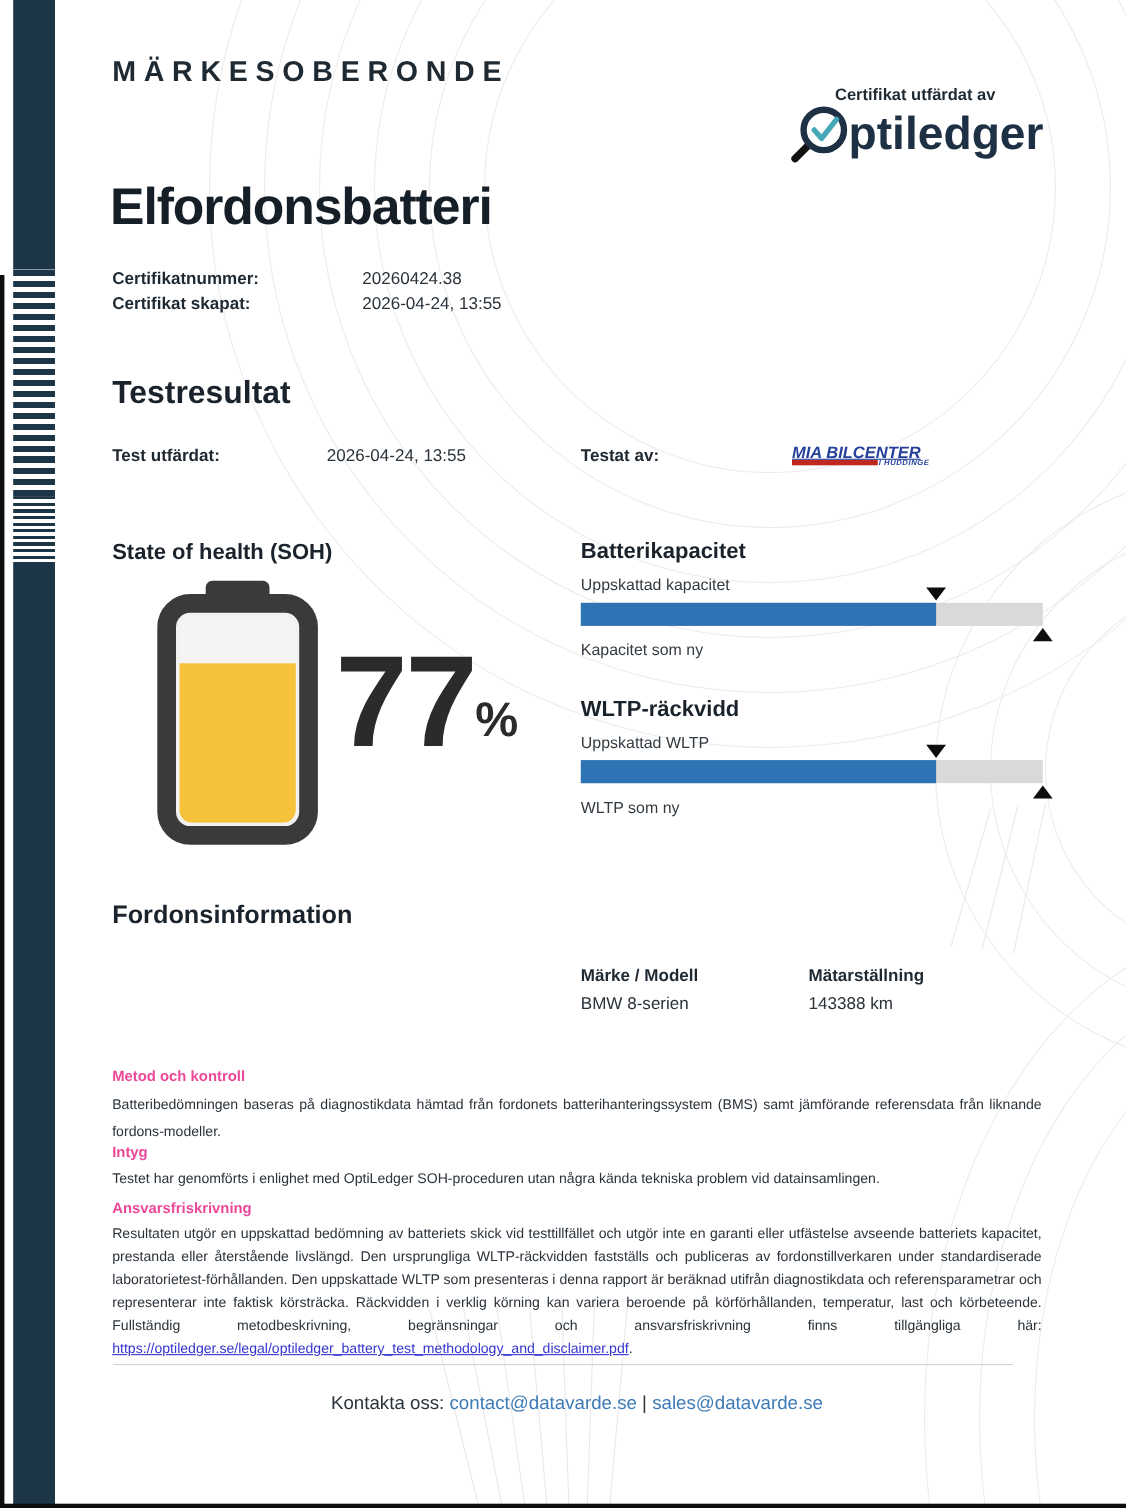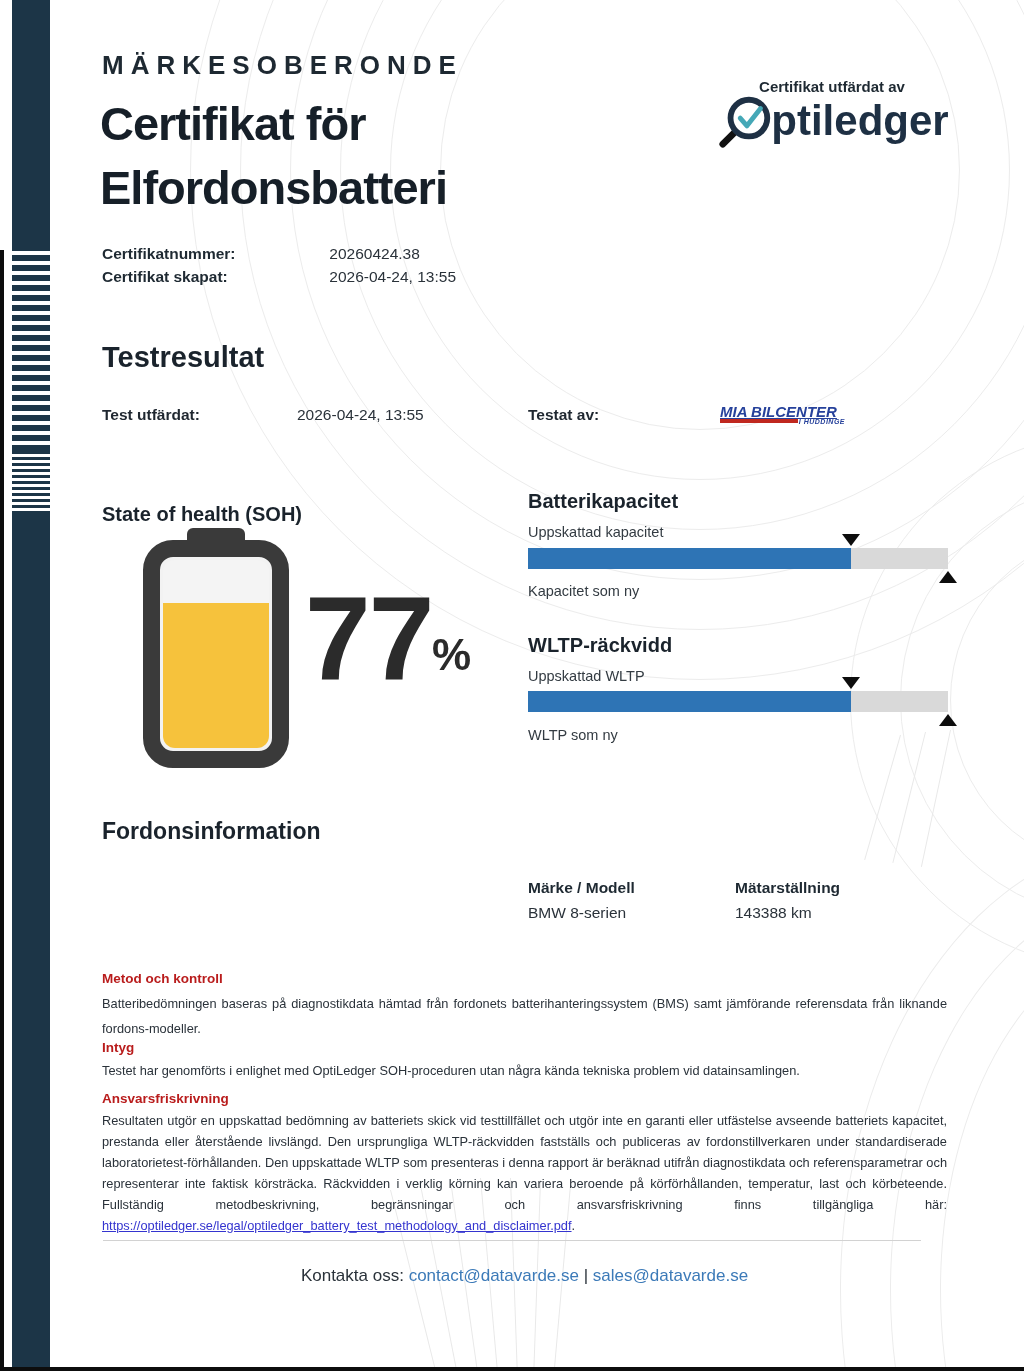--- a/index.html
+++ b/index.html
@@ -44,21 +44,21 @@
   .test-lbl1 { position:absolute; left:102px; top:406px; font-size:15.5px; font-weight:bold; }
   .test-val1 { position:absolute; left:297px; top:406px; font-size:15.5px; color:#2a323a; }
   .test-lbl2 { position:absolute; left:528px; top:406px; font-size:15.5px; font-weight:bold; }
 
   .mia-logo { position:absolute; left:720px; top:403px; width:125px; font-style:italic; }
   .mia-line1 { font-size:15px; font-weight:900; color:#26419b; letter-spacing:0px; white-space:nowrap; text-decoration:underline; text-decoration-thickness:1px; }
   .mia-bar { height:5px; background:#c0281f; width:78px; margin-top:-2px; }
   .mia-line2 { font-size:7px; font-weight:900; color:#26419b; text-align:right; margin-top:-5px; letter-spacing:0.5px; }
 
   
-  .h-soh { position:absolute; left:102px; top:491px; font-size:20px; font-weight:bold; color:#1a232c;margin-top:12px; }
+  .h-soh { position:absolute; left:102px; top:491px; font-size:20px; font-weight:bold; color:#1a232c; }
   .battery { position:absolute; left:143px; top:528px; width:146px; }
   .battery .cap { width:58px; height:20px; background:#3a3a3a; border-radius:6px 6px 0 0; margin:0 auto; }
   .battery .body { width:146px; height:228px; border:17px solid #3a3a3a; border-radius:30px; margin-top:-8px; background:#f2f2f2; position:relative; overflow:hidden; }
   .battery .inner { position:absolute; inset:3px; border-radius:12px; background:#f4f4f4; overflow:hidden; }
   .battery .fill { position:absolute; left:0; right:0; bottom:0; background:#f6c23c; }
   .soh-value { position:absolute; left:305px; top:570px; font-size:118px; font-weight:bold; color:#2b2b2b; letter-spacing:-2px; }
   .soh-unit { position:absolute; left:432px; top:630px; font-size:44px; font-weight:bold; color:#2b2b2b; }
 
   
   .bar-section-title { position:absolute; font-size:20px; font-weight:bold; color:#1a232c; left:528px; }
@@ -69,21 +69,21 @@
   .marker.down { border-left:9px solid transparent; border-right:9px solid transparent; border-top:12px solid #0d0d0d; transform:translateX(-50%); top:-14px; }
   .marker.up { border-left:9px solid transparent; border-right:9px solid transparent; border-bottom:12px solid #0d0d0d; transform:translateX(-50%); bottom:-14px; }
 
   
   .h-vehicle { position:absolute; left:102px; top:818px; font-size:23px; font-weight:bold; color:#1a232c; }
   .veh-col { position:absolute; top:879px; font-size:15.5px; }
   .veh-col .vh { font-weight:bold; color:#1e2932; display:block; margin-bottom:7px; }
   .veh-col .vv { color:#2a323a; display:block; }
 
   
-  .legal-h { position:absolute; left:102px; font-size:13.5px; font-weight:bold; color:#b91c1c; }
+  .legal-h { position:absolute; left:102px; font-size:13.5px; font-weight:bold; color:#ec4899; }
   .legal-p { position:absolute; left:102px; width:845px; font-size:12.8px; line-height:25px; color:#2a323a; text-align:justify; }
   .legal-p.tight { line-height:21px; }
   .doc-link { color:#3434cf; text-decoration:underline; }
 
   
   .divider { position:absolute; left:103px; top:1240px; width:818px; height:1px; background:#d2d2d2; }
   .footer { position:absolute; left:102px; top:1266px; width:845px; text-align:center; font-size:17px; color:#2a323a; }
   .footer a { color:#3c7ab8; text-decoration:none; }
 </style>
 </head>
@@ -118,21 +118,21 @@
   <div class="edge-bottom"></div>
   <div class="sidebar">
     <div class="stripes-a"></div>
     <div class="stripes-b"></div>
   </div>
 
   <div class="content">
 
     <div class="eyebrow">MÄRKESOBERONDE</div>
     <div class="main-title">
-      <span>Certifikat för</span><br>
+      <br>
       <span>Elfordonsbatteri</span>
     </div>
 
     <div class="issuer-label">Certifikat utfärdat av</div>
     <div class="brand">
       <svg class="lens" viewBox="0 0 60 60">
         <line x1="6" y1="54" x2="18" y2="42" stroke="#111111" stroke-width="7" stroke-linecap="round"></line>
         <circle cx="33" cy="27" r="19" fill="none" stroke="#1e3044" stroke-width="6"></circle>
         <polyline points="24,27 31,35 45,17" fill="none" stroke="#45a8b7" stroke-width="5" stroke-linecap="round" stroke-linejoin="round"></polyline>
       </svg>

